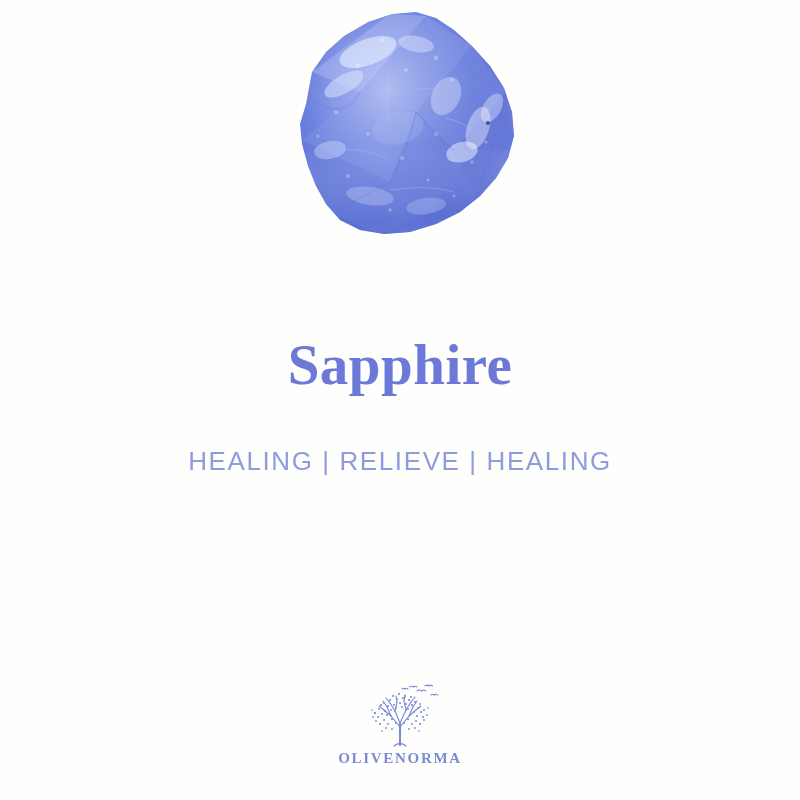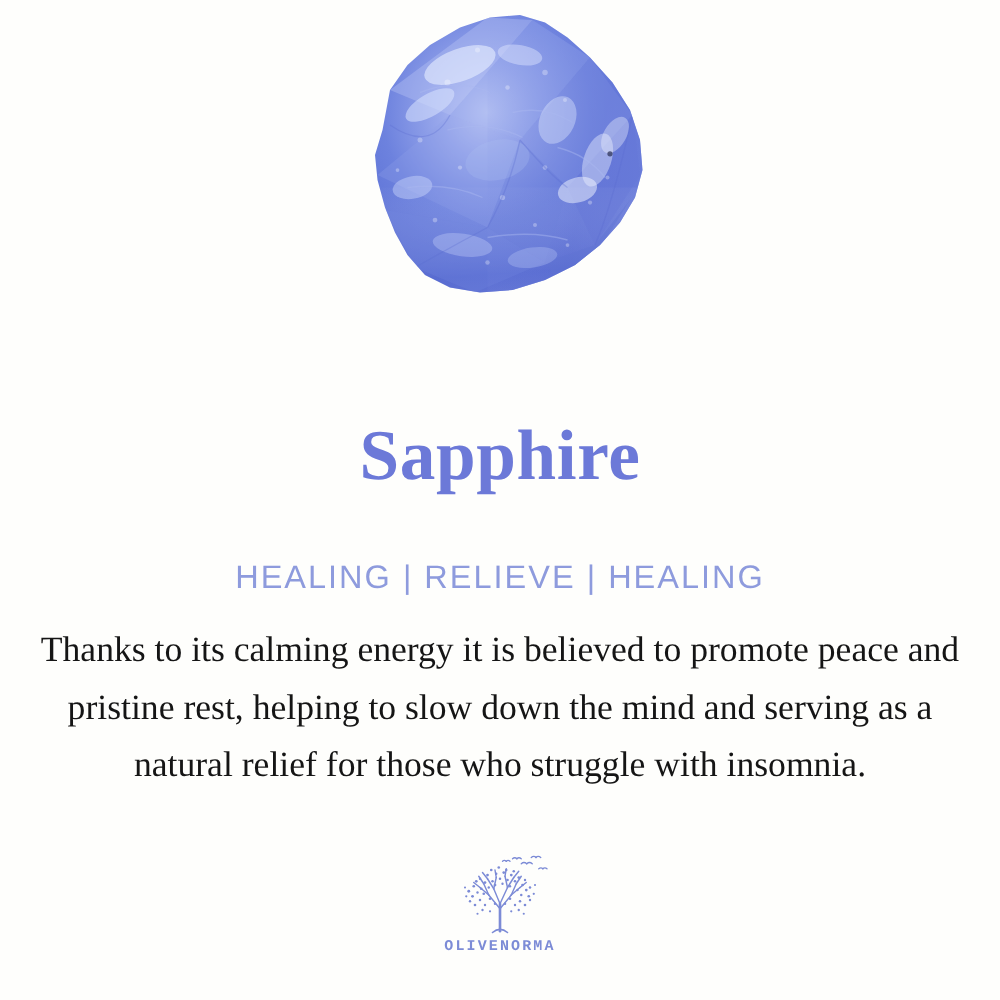--- a/index.html
+++ b/index.html
@@ -97,23 +97,23 @@
     width: 800px;
     display: flex;
     flex-direction: column;
     align-items: center;
   }
   .logo-tree {
     display: block;
   }
   .logo-word {
     margin-top: 1px;
-    font-family: Liberation Mono, monospace;
+    font-family: Liberation Serif, serif;
     font-weight: 700;
-    font-size: 12px;
+    font-size: 15px;
     letter-spacing: 1.7px;
     color: #7c8bd6;
     text-align: center;
   }
 </style>
 </head>
 <body>
 
 <div class="card">
 
@@ -218,21 +218,20 @@
 
         <circle cx="248" cy="123" r="2.1" fill="#2b3054" opacity="0.72"></circle>
       </g>
     </svg>
   </div>
 
   <h1 class="title">Sapphire</h1>
 
   <div class="subtitle">HEALING | RELIEVE | HEALING</div>
 
-  <p class="body-copy">Thanks to its calming energy it is believed to promote peace and pristine rest, helping to slow down the mind and serving as a natural relief for those who struggle with insomnia.</p>
 
   <div class="logo">
     <svg class="logo-tree" width="78" height="66" viewBox="0 0 78 66">
       <g stroke="#7c8bd6" stroke-width="1.15" fill="none" stroke-linecap="round">
 
         <path d="M39,62 L39,40" stroke-width="2.1"></path>
         <path d="M33,63 Q39,58 45,63" stroke-width="1.3"></path>
 
         <path d="M39,44 L30,33"></path>
         <path d="M39,44 L48,33"></path>

